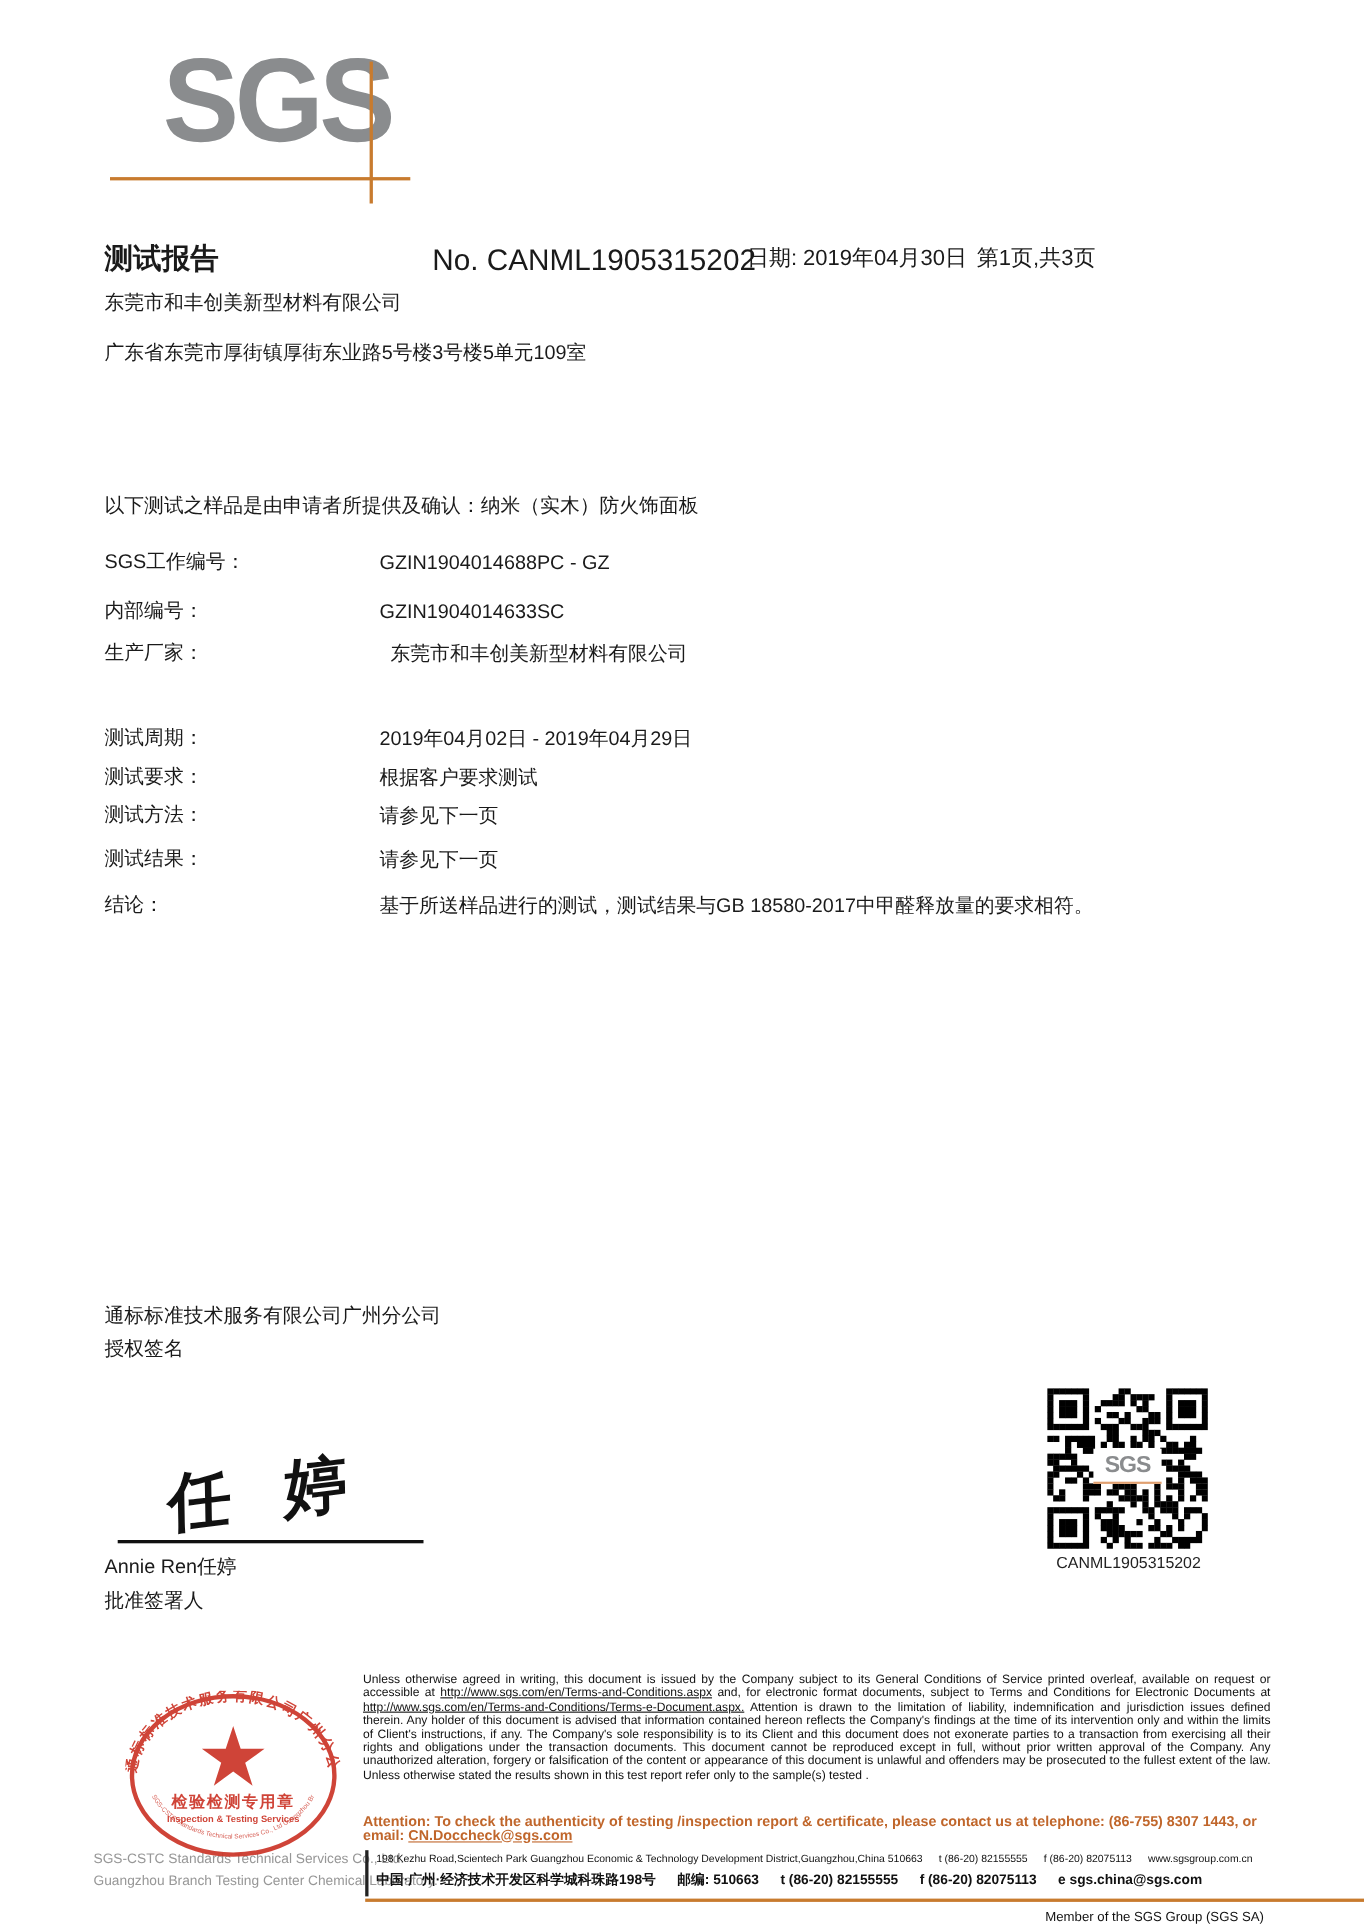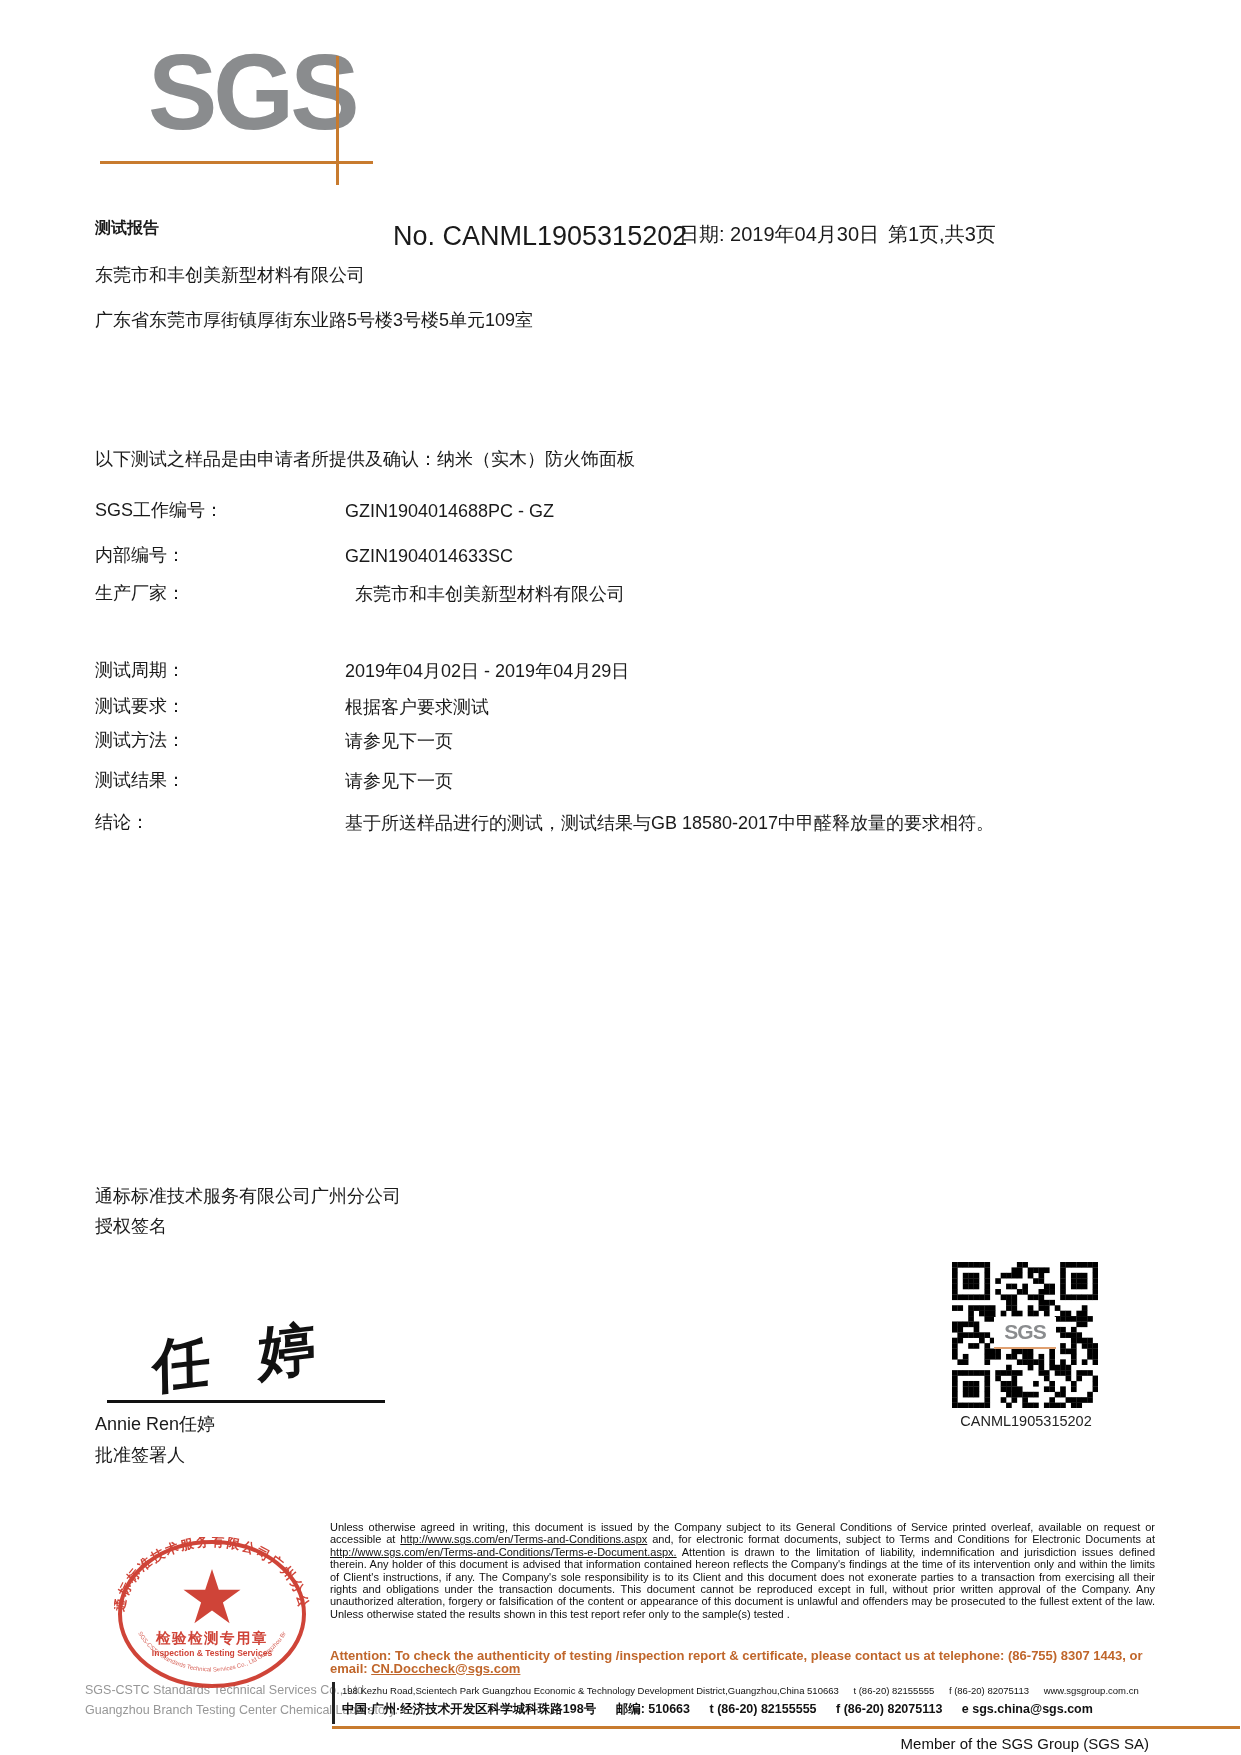--- a/index.html
+++ b/index.html
@@ -6,21 +6,21 @@
   body{font-family:"Liberation Sans", sans-serif;color:#1a1a1a;}
   .page{position:relative;width:1241px;height:1755px;background:#fff;overflow:hidden;}
 
   
   .logo-text{position:absolute;left:148px;top:40px;font-size:104px;font-weight:900;
              letter-spacing:-4px;color:#8a8c8e;transform:scaleY(1.04);line-height:1;}
   .logo-hline{position:absolute;left:100px;top:161px;width:273px;height:3px;background:#c87b2e;}
   .logo-vline{position:absolute;left:336px;top:56px;width:3px;height:129px;background:#c87b2e;}
 
   
-  .doc-title{position:absolute;left:95px;top:218px;font-size:16px;font-weight:bold;text-align:right;}
+  .doc-title{position:absolute;left:95px;top:218px;font-size:26px;font-weight:bold;text-align:right;}
   .doc-no{position:absolute;left:393px;top:221px;font-size:27px;}
   .doc-date{position:absolute;left:679px;top:221px;font-size:20px;}
   .doc-pages{position:absolute;left:888px;top:221px;font-size:20px;}
 
   .applicant-name{position:absolute;left:95px;top:263px;font-size:18px;}
   .applicant-address{position:absolute;left:95px;top:308px;font-size:18px;}
   .sample-statement{position:absolute;left:95px;top:447px;font-size:18px;}
 
   
   .frow{position:absolute;left:95px;font-size:18px;display:flex;}
@@ -55,21 +55,21 @@
   .disclaimer a, .u{ text-decoration:underline;color:#111;}
   .attention{position:absolute;left:330px;top:1650px;width:825px;font-size:13px;line-height:12.6px;
              font-weight:bold;color:#c0662b;}
   .attention .u{color:#c0662b;}
   .foot-sep{position:absolute;left:332px;top:1682px;width:2.5px;height:42px;background:#222;}
   .foot-en{position:absolute;left:342px;top:1685px;font-size:9.5px;color:#111;white-space:nowrap;}
   .foot-en span{margin-right:12px;}
   .foot-cn{position:absolute;left:342px;top:1701px;font-size:12.5px;font-weight:bold;color:#111;white-space:nowrap;}
   .foot-cn span{margin-right:16px;}
   .foot-rule{position:absolute;left:332px;top:1726px;width:908px;height:2.5px;background:#c87b2e;}
-  .member{position:absolute;right:92px;top:1735px;font-size:15px;color:#111;padding-left:27px;}
+  .member{position:absolute;right:92px;top:1735px;font-size:12px;color:#111;padding-left:27px;}
 </style>
 </head>
 <body>
 
 <div class="page">
 
   <div>
     <div class="logo-text">SGS</div>
     <div class="logo-hline"></div>
     <div class="logo-vline"></div>

